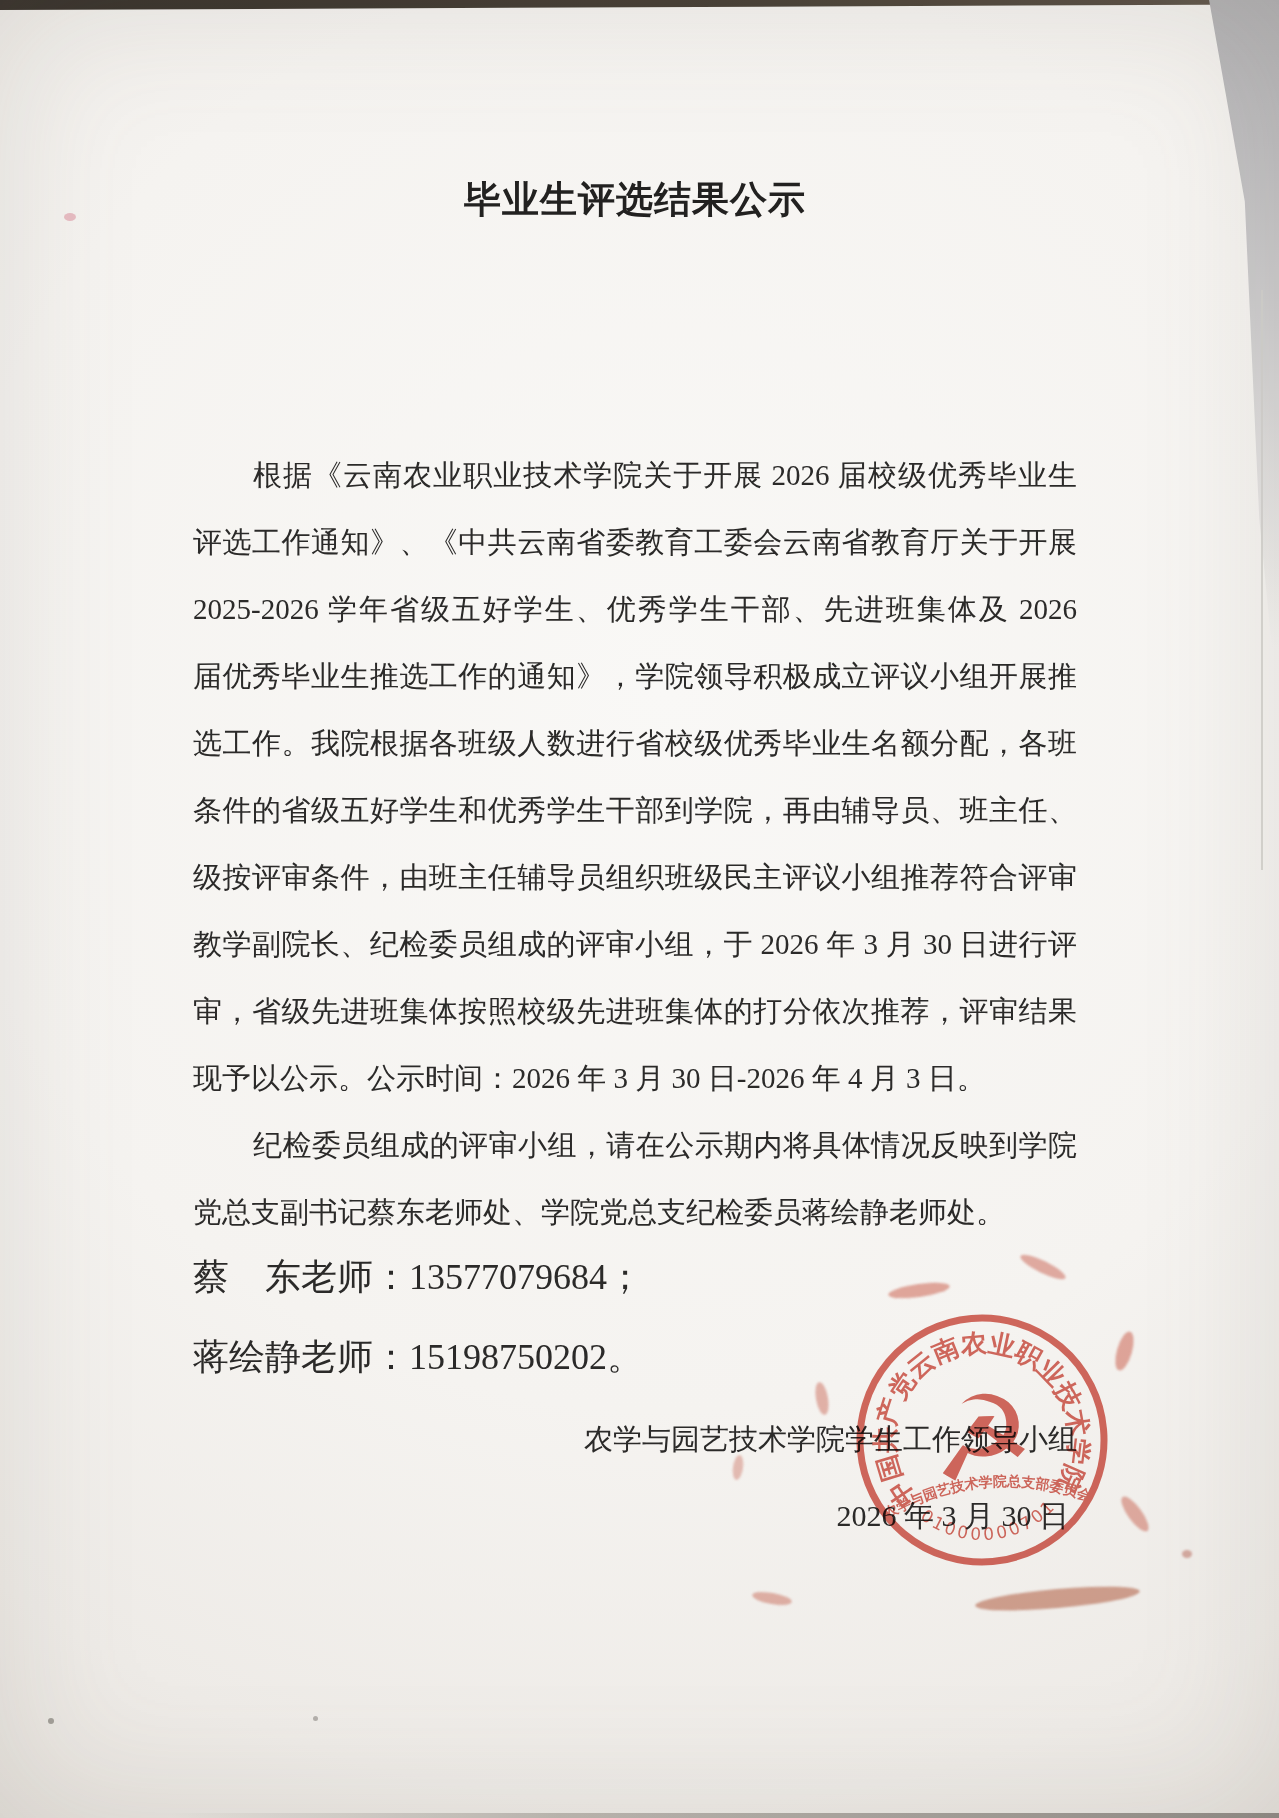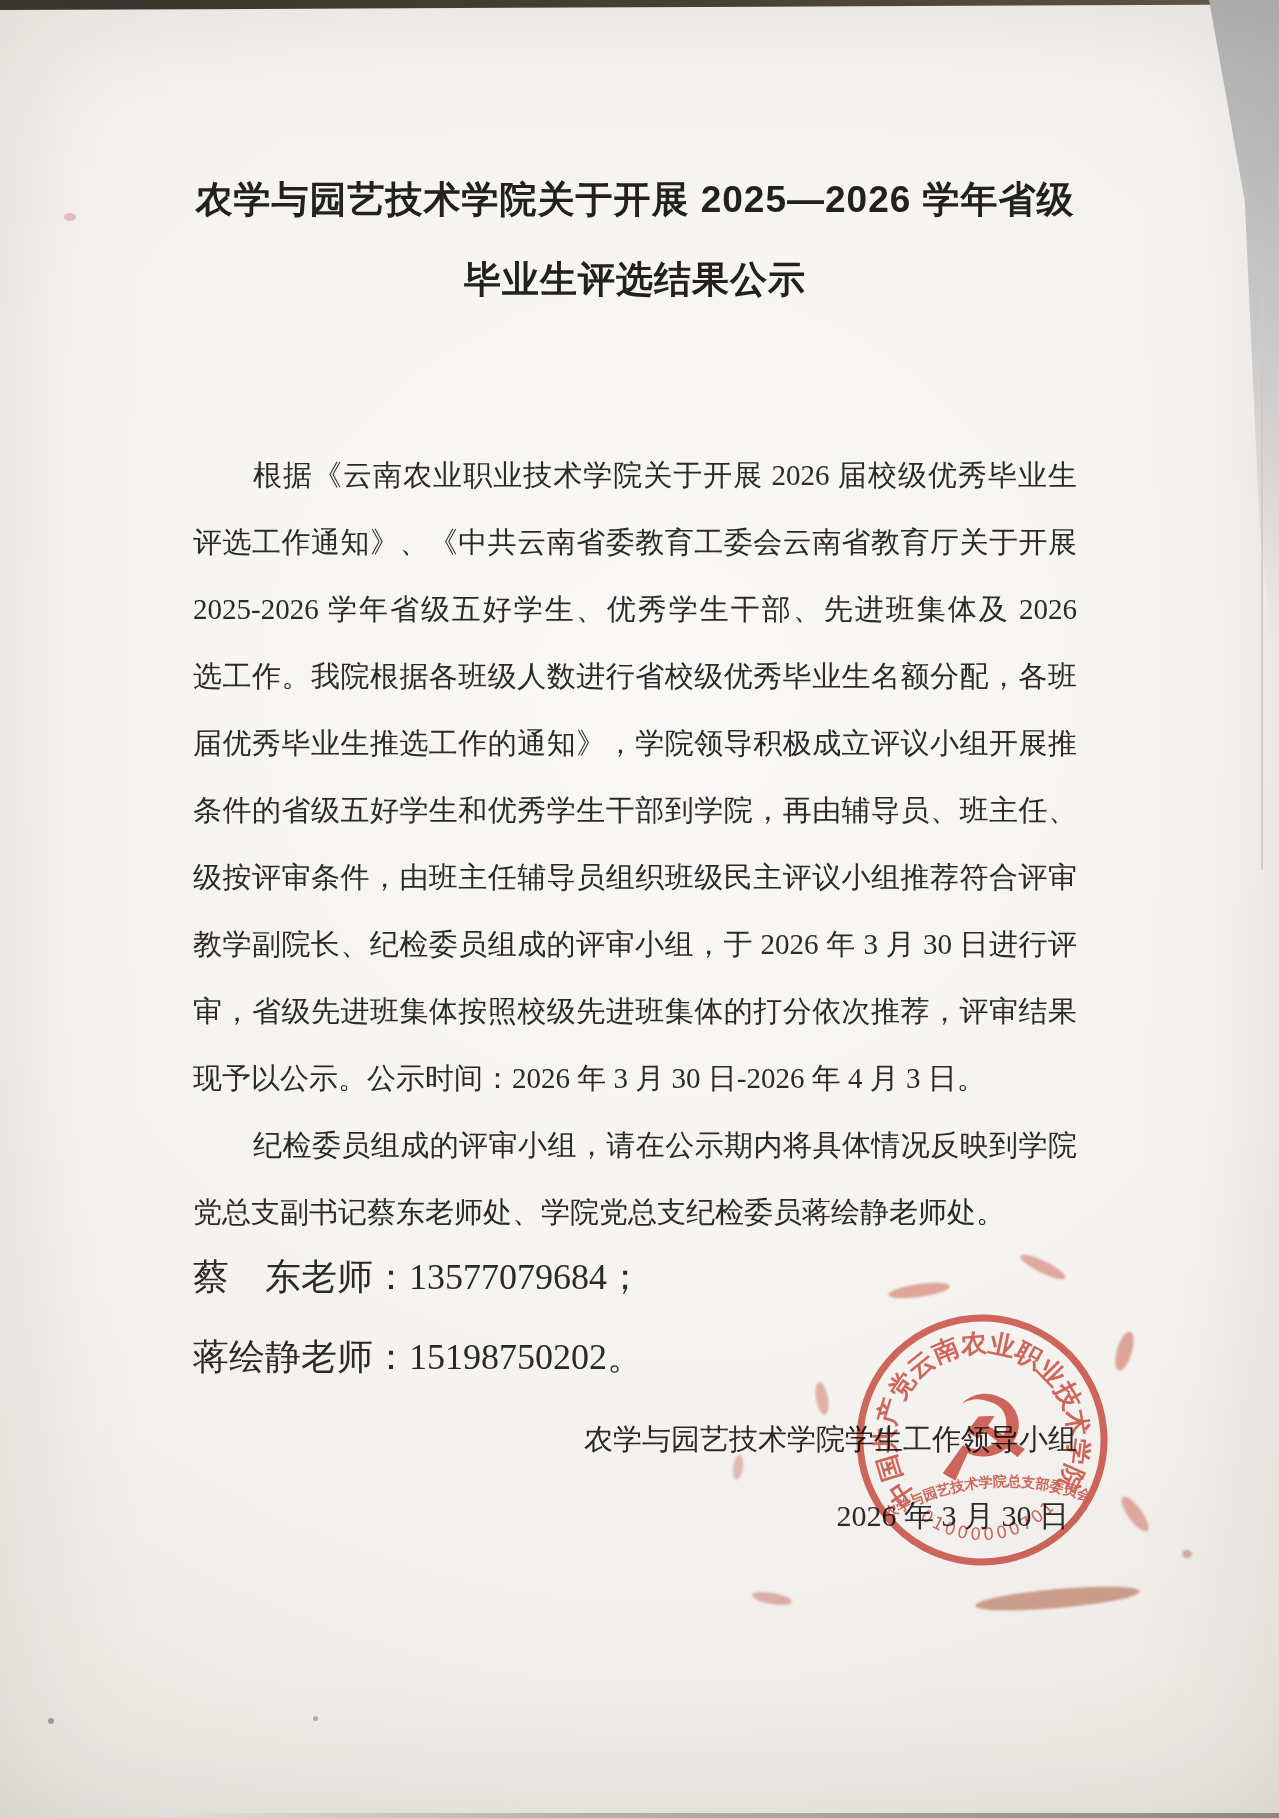--- a/index.html
+++ b/index.html
@@ -53,30 +53,29 @@
 
   <div class="edge-top"></div>
   <div class="corner-tr"></div>
   <div class="edge-right-line"></div>
   <div class="edge-bottom"></div>
   <div class="speck" style="left:64px;top:213px;width:12px;height:8px;background:rgba(214,122,140,.45);"></div>
   <div class="speck" style="left:48px;top:1718px;width:6px;height:6px;background:rgba(90,85,80,.5);"></div>
   <div class="speck" style="left:313px;top:1716px;width:5px;height:5px;background:rgba(90,85,80,.4);"></div>
 
   <div class="title">
-      <div>农学与园艺技术学院关于开展 2025—2026 学年省级</div>
       <div>毕业生评选结果公示</div>
     </div>
 
   <div class="textblock">
       <div class="line j ind">根据《云南农业职业技术学院关于开展 2026 届校级优秀毕业生</div>
       <div class="line j">评选工作通知》、《中共云南省委教育工委会云南省教育厅关于开展</div>
       <div class="line j">2025-2026 学年省级五好学生、优秀学生干部、先进班集体及 2026</div>
+      <div class="line j">届优秀毕业生推选工作的通知》，学院领导积极成立评议小组开展推</div>
       <div class="line j">选工作。我院根据各班级人数进行省校级优秀毕业生名额分配，各班</div>
-      <div class="line j">届优秀毕业生推选工作的通知》，学院领导积极成立评议小组开展推</div>
       <div class="line j">条件的省级五好学生和优秀学生干部到学院，再由辅导员、班主任、</div>
       <div class="line j">级按评审条件，由班主任辅导员组织班级民主评议小组推荐符合评审</div>
       <div class="line j">教学副院长、纪检委员组成的评审小组，于 2026 年 3 月 30 日进行评</div>
       <div class="line j">审，省级先进班集体按照校级先进班集体的打分依次推荐，评审结果</div>
       <div class="line">现予以公示。公示时间：2026 年 3 月 30 日-2026 年 4 月 3 日。</div>
       <div class="line j ind">纪检委员组成的评审小组，请在公示期内将具体情况反映到学院</div>
       <div class="line">党总支副书记蔡东老师处、学院党总支纪检委员蒋绘静老师处。</div>
     </div>
 
   <div class="contacts">

